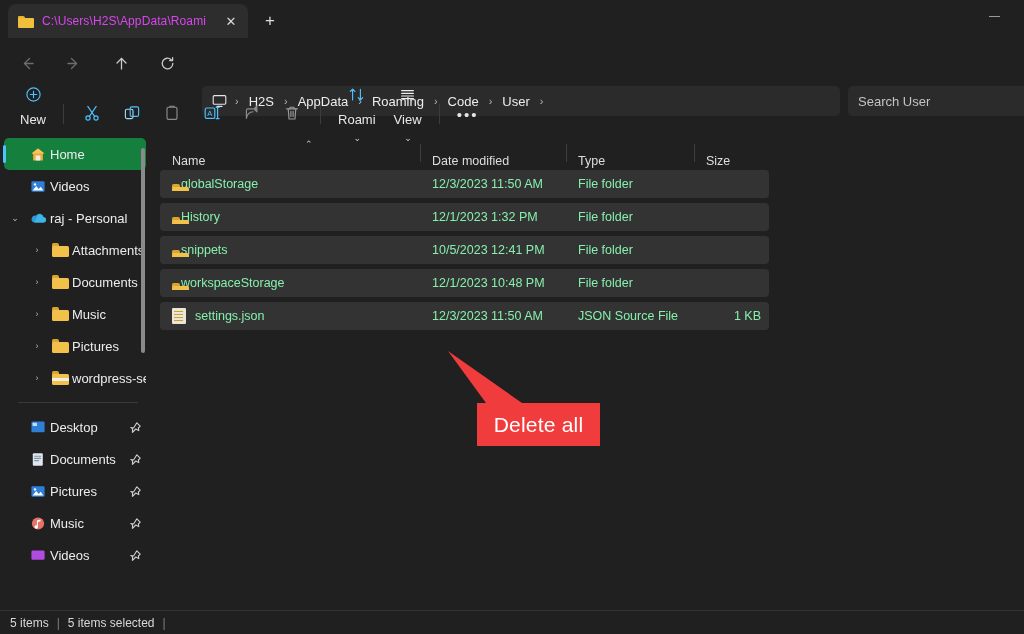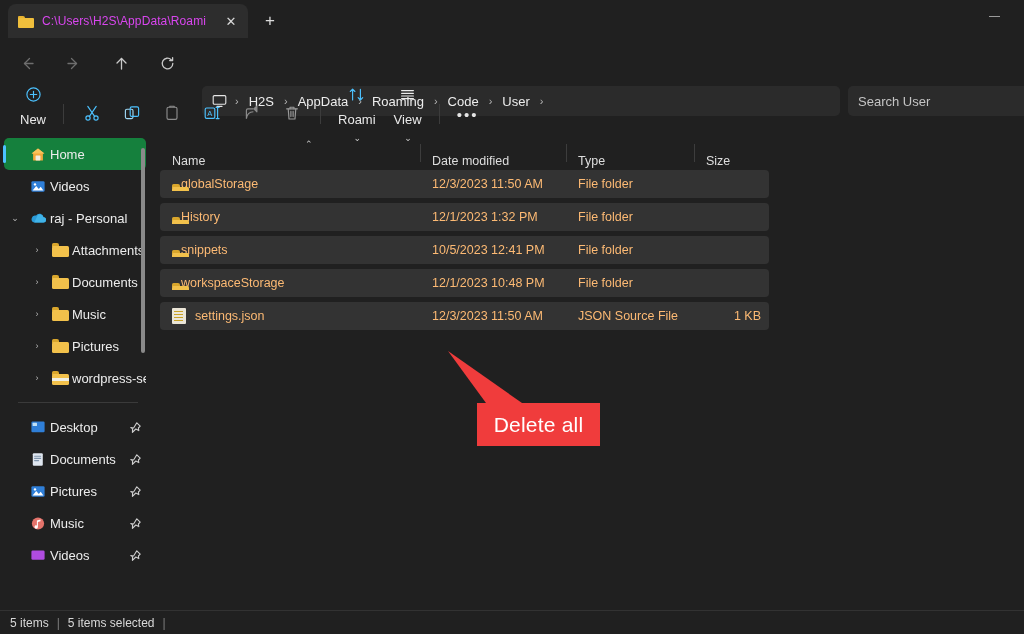--- a/index.html
+++ b/index.html
@@ -164,21 +164,21 @@
   .hcell + .hcell::before {
     content:""; position:absolute; left:0; top:6px; width:1px; height:18px; background:#3d3d3d;
   }
   .sortcaret {
     position: absolute; top: 1px; font-size: 9px; color: #c9c9c9;
   }
   .rows { position: absolute; left: 0; top: 32px; width: 864px; }
   .row {
     position: relative; height: 28px; width: 609px;
     display: flex; align-items: center; font-size: 12.5px;
-    color: #fdba74; border-radius: 4px; margin-bottom: 5px;
+    color: #86efac; border-radius: 4px; margin-bottom: 5px;
     background: #333333;
   }
   .cell { display: flex; align-items: center; padding-left: 12px; overflow: hidden; white-space: nowrap; }
   .cell-name { width: 260px; gap: 9px; }
   .cell-date { width: 146px; }
   .cell-type { width: 128px; }
   .cell-size { width: 75px; justify-content: flex-start; padding-left: 12px; }
   .cell-size.num { justify-content: flex-end; padding-right: 8px; padding-left: 0; }
 
   .jsonico { position: relative; width: 14px; height: 16px; }

